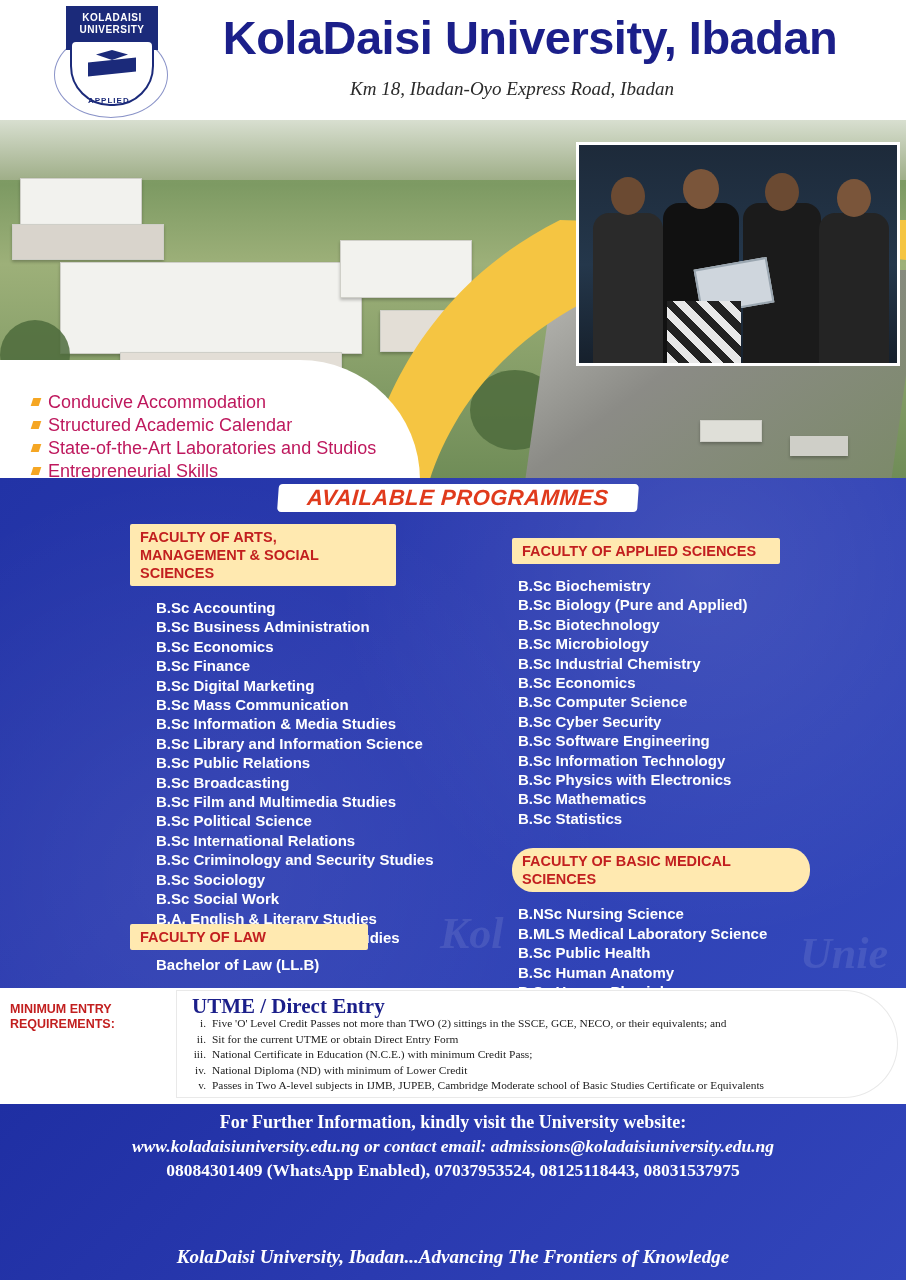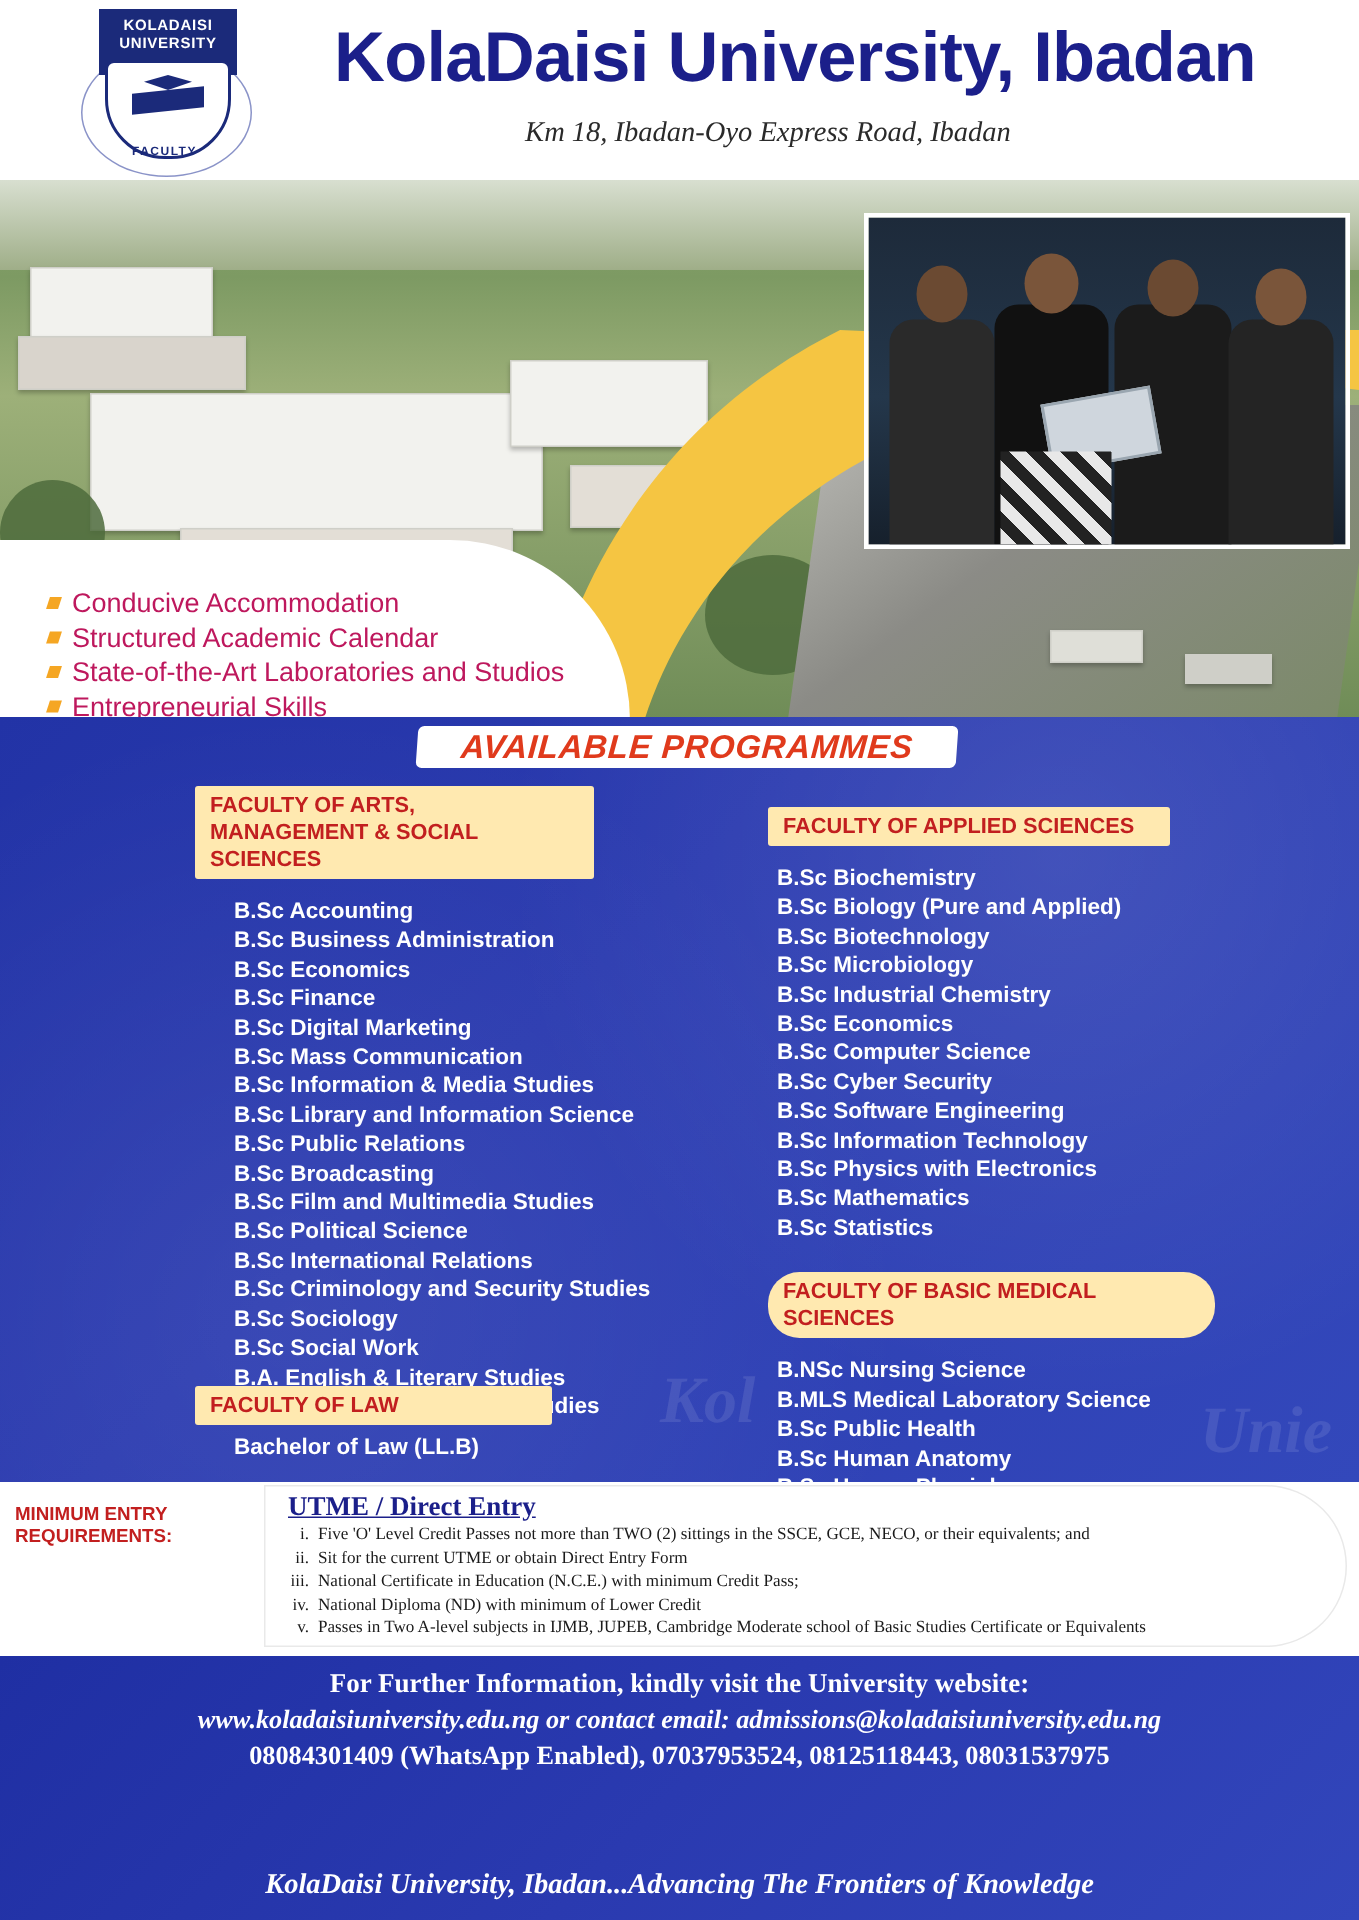--- a/index.html
+++ b/index.html
@@ -161,22 +161,21 @@
     color:#c21f1f;font-size:12.5px;font-weight:bold;line-height:15px;
   }
   .req-pill{
     position:absolute;left:176px;top:2px;width:722px;height:108px;
     background:#ffffff;border-radius:0 54px 54px 0;
     box-shadow:0 0 0 1px #e9e9e9 inset;
   }
   .req-title{
     position:absolute;left:192px;top:6px;
     font-family:"Liberation Serif",serif;
-    color:#1b1f8a;font-size:18px;font-weight:bold;
-    text-decoration:underline;
+    color:#1b1f8a;font-size:21px;font-weight:bold;
   }
   .req-list{
     position:absolute;left:188px;top:28px;width:700px;
     font-family:"Liberation Serif",serif;
     font-size:11.4px;color:#1a1a1a;line-height:15.6px;
   }
   .req-list div{white-space:nowrap;}
   .req-list .num{display:inline-block;width:18px;text-align:right;margin-right:6px;}
 
   
@@ -209,21 +208,21 @@
 
 <div class="page">
 
   <div class="header">
     <div class="logo">
       <div class="logo-ring"></div>
       <div class="logo-badge">KOLADAISI UNIVERSITY</div>
       <div class="logo-shield">
         <div class="cap"></div>
       </div>
-      <div class="logo-ibadan">FACULTY</div>
+      <div class="logo-ibadan">APPLIED</div>
     </div>
     <div class="uni-title">KolaDaisi University, Ibadan</div>
     <div class="uni-addr">Km 18, Ibadan-Oyo Express Road, Ibadan</div>
   </div>
 
   <div class="banner">
     <div class="aerial">
       <div class="sky"></div>
       <div class="bldg" style="left:20px;top:58px;width:120px;height:46px;"></div>
       <div class="bldg roof" style="left:12px;top:104px;width:150px;height:34px;"></div>

